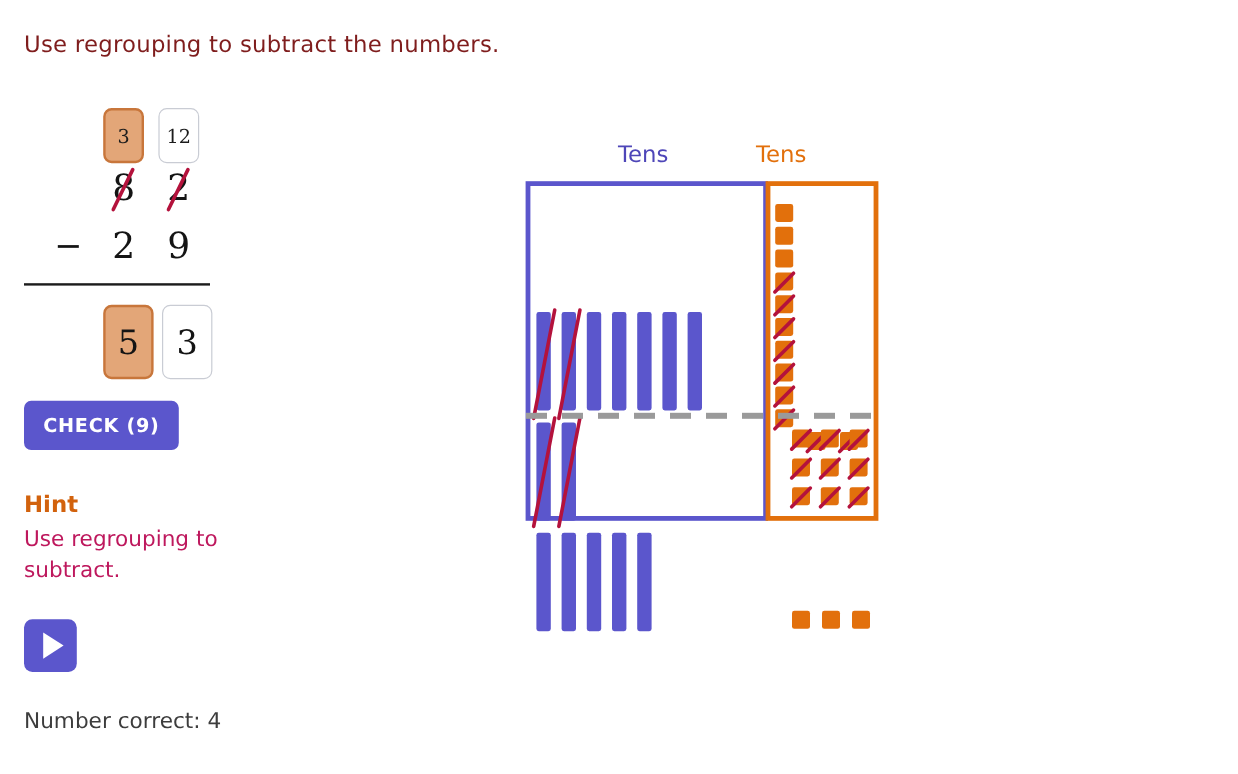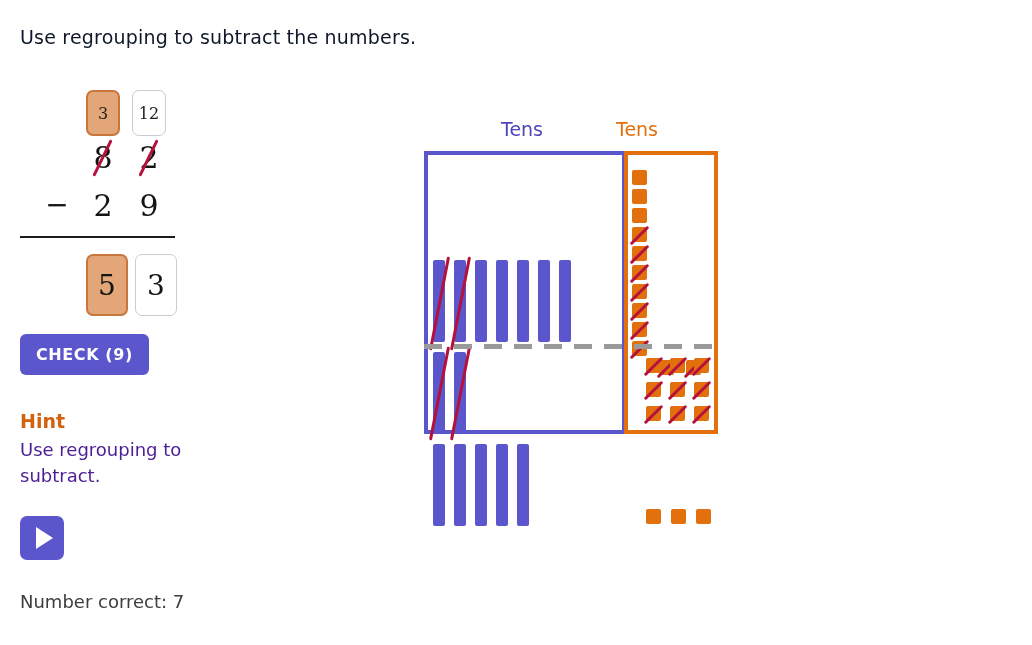--- a/index.html
+++ b/index.html
@@ -6,21 +6,21 @@
   body{
     width:1032px;height:645px;
     background:#ffffff;
     font-family:"DejaVu Sans", sans-serif;
     position:relative;
     overflow:hidden;
     color:#3b3b3b;
   }
   .prompt{
     position:absolute;left:20px;top:26px;
-    font-size:19px;letter-spacing:.2px;color:#0f172a;
+    font-size:19px;letter-spacing:.2px;color:#7f1d1d;
   }
 
   
   .worksheet{position:absolute;left:20px;top:90px;width:200px;}
 
   .regroup-row{position:relative;height:50px;}
   .numbox{
     position:absolute;
     width:34px;height:46px;
     border-radius:7px;
@@ -84,42 +84,42 @@
     font-size:16px;font-weight:bold;letter-spacing:.6px;
     cursor:pointer;
   }
 
   .hint-title{
     position:absolute;left:20px;top:410px;
     color:#d2620d;font-size:19px;font-weight:bold;
   }
   .hint-body{
     position:absolute;left:20px;top:437px;width:200px;
-    font-size:18px;line-height:26px;color:#4c1d95;
+    font-size:18px;line-height:26px;color:#be185d;
   }
   .play-btn{
     position:absolute;left:20px;top:516px;
     width:44px;height:44px;border-radius:7px;
     background:#5b56cc;border:none;cursor:pointer;
     display:flex;align-items:center;justify-content:center;
   }
   .play-tri{
     width:0;height:0;
     border-left:17px solid #ffffff;
     border-top:11px solid transparent;
     border-bottom:11px solid transparent;
     margin-left:4px;
   }
   .score{
     position:absolute;left:20px;top:591px;
     font-size:18px;color:#3d3d3d;
   }
 
   
-  .model{position:absolute;left:424px;top:118px;width:300px;height:420px;text-decoration:underline;}
+  .model{position:absolute;left:438px;top:118px;width:300px;height:420px;text-decoration:underline;}
 
   .col-label{
     position:absolute;top:0;font-size:19px;
   }
   .lbl-tens{left:77px;color:#4e46b8;}
   .lbl-ones{left:192px;color:#e2700c;}
 
   .tens-box{
     position:absolute;left:0;top:33px;
     width:202px;height:283px;
@@ -191,21 +191,21 @@
 
 <button class="check-btn">CHECK (9)</button>
 
 <div class="hint-title">Hint</div>
 <div class="hint-body">Use regrouping to subtract.</div>
 
 <button class="play-btn">
   <span class="play-tri"></span>
 </button>
 
-<div class="score">Number correct: 7</div>
+<div class="score">Number correct: 4</div>
 
 <div class="model">
   <div class="col-label lbl-tens">Tens</div>
   <div class="col-label lbl-ones">Tens</div>
 
   <div class="tens-box"></div>
   <div class="ones-box"></div>
 
   <div id="tens-items">
       <div class="rod" style="left: 9px; top: 142px;"></div>

